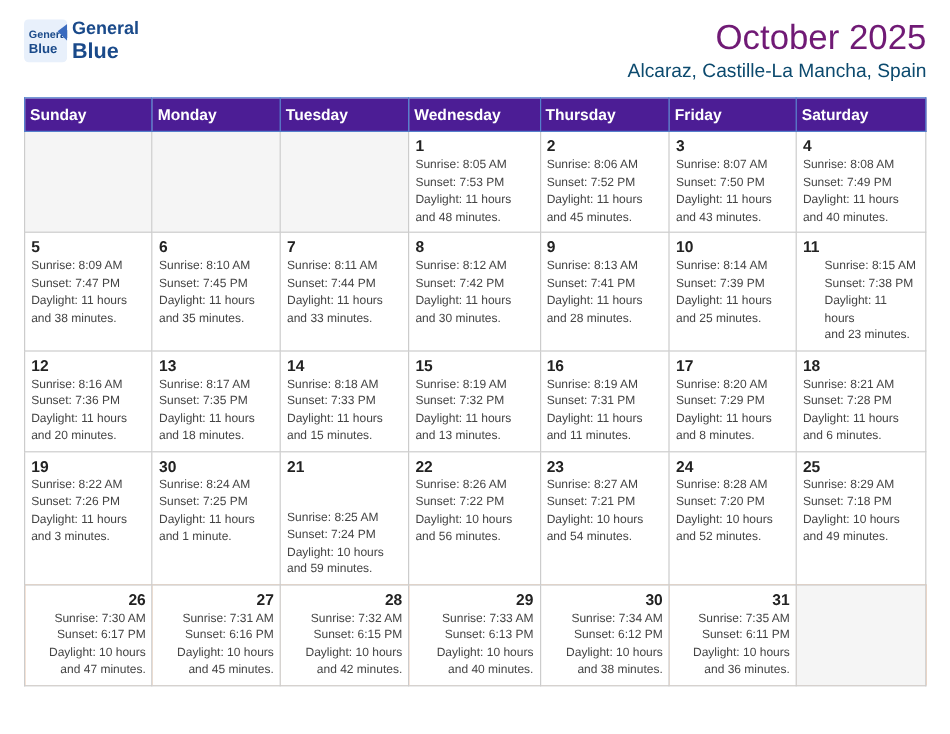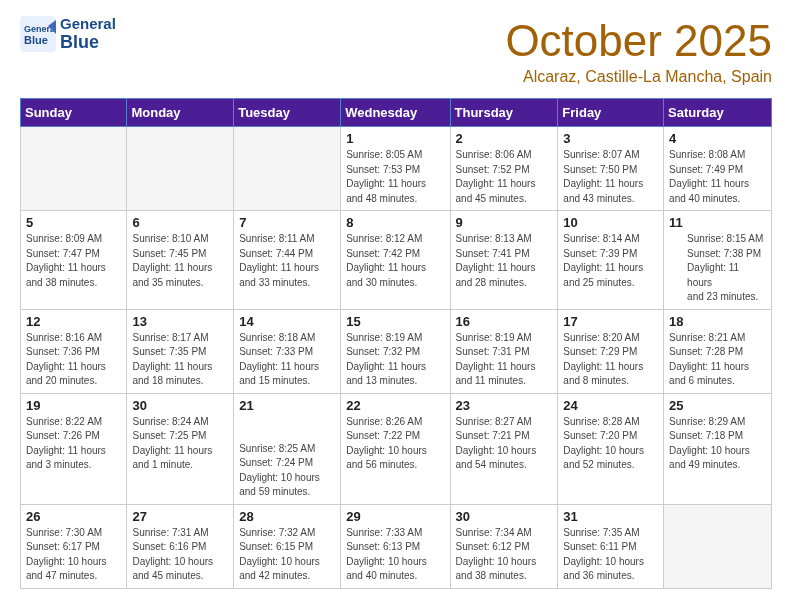--- a/index.html
+++ b/index.html
@@ -26,22 +26,22 @@
     }
     .logo-icon {
       width: 36px;
       height: 36px;
       margin-right: 4px;
     }
     .logo-text { display: flex; flex-direction: column; }
     .logo-general { font-size: 15px; color: #1a4a8a; font-weight: bold; }
     .logo-blue { font-size: 18px; color: #1a4a8a; font-weight: bold; }
     .title-block { text-align: right; }
-    .month-title { font-size: 44px; color: #a16207; font-weight: 300; }
-    .location-title { font-size: 16px; color: #a16207; margin-top: 2px; }
+    .month-title { font-size: 29px; color: #701a75; font-weight: 300; }
+    .location-title { font-size: 16px; color: #0c4a6e; margin-top: 2px; }
 
     .calendar {
       width: 100%;
       border-collapse: collapse;
       border: 1px solid #ccc;
     }
     .calendar th {
       background: #4c1d95;
       color: #fff;
       font-size: 13px;
@@ -290,21 +290,21 @@
 and 52 minutes.</div>
         </td>
         <td>
           <span class="day-number">25</span>
           <div class="day-info" style="white-space: pre-line;">Sunrise: 8:29 AM
 Sunset: 7:18 PM
 Daylight: 10 hours
 and 49 minutes.</div>
         </td>
       </tr>
-      <tr style="background: #f97316;">
+      <tr style="background: #f97316; text-align: right;">
         <td>
           <span class="day-number">26</span>
           <div class="day-info" style="white-space: pre-line;">Sunrise: 7:30 AM
 Sunset: 6:17 PM
 Daylight: 10 hours
 and 47 minutes.</div>
         </td>
         <td>
           <span class="day-number">27</span>
           <div class="day-info" style="white-space: pre-line;">Sunrise: 7:31 AM

